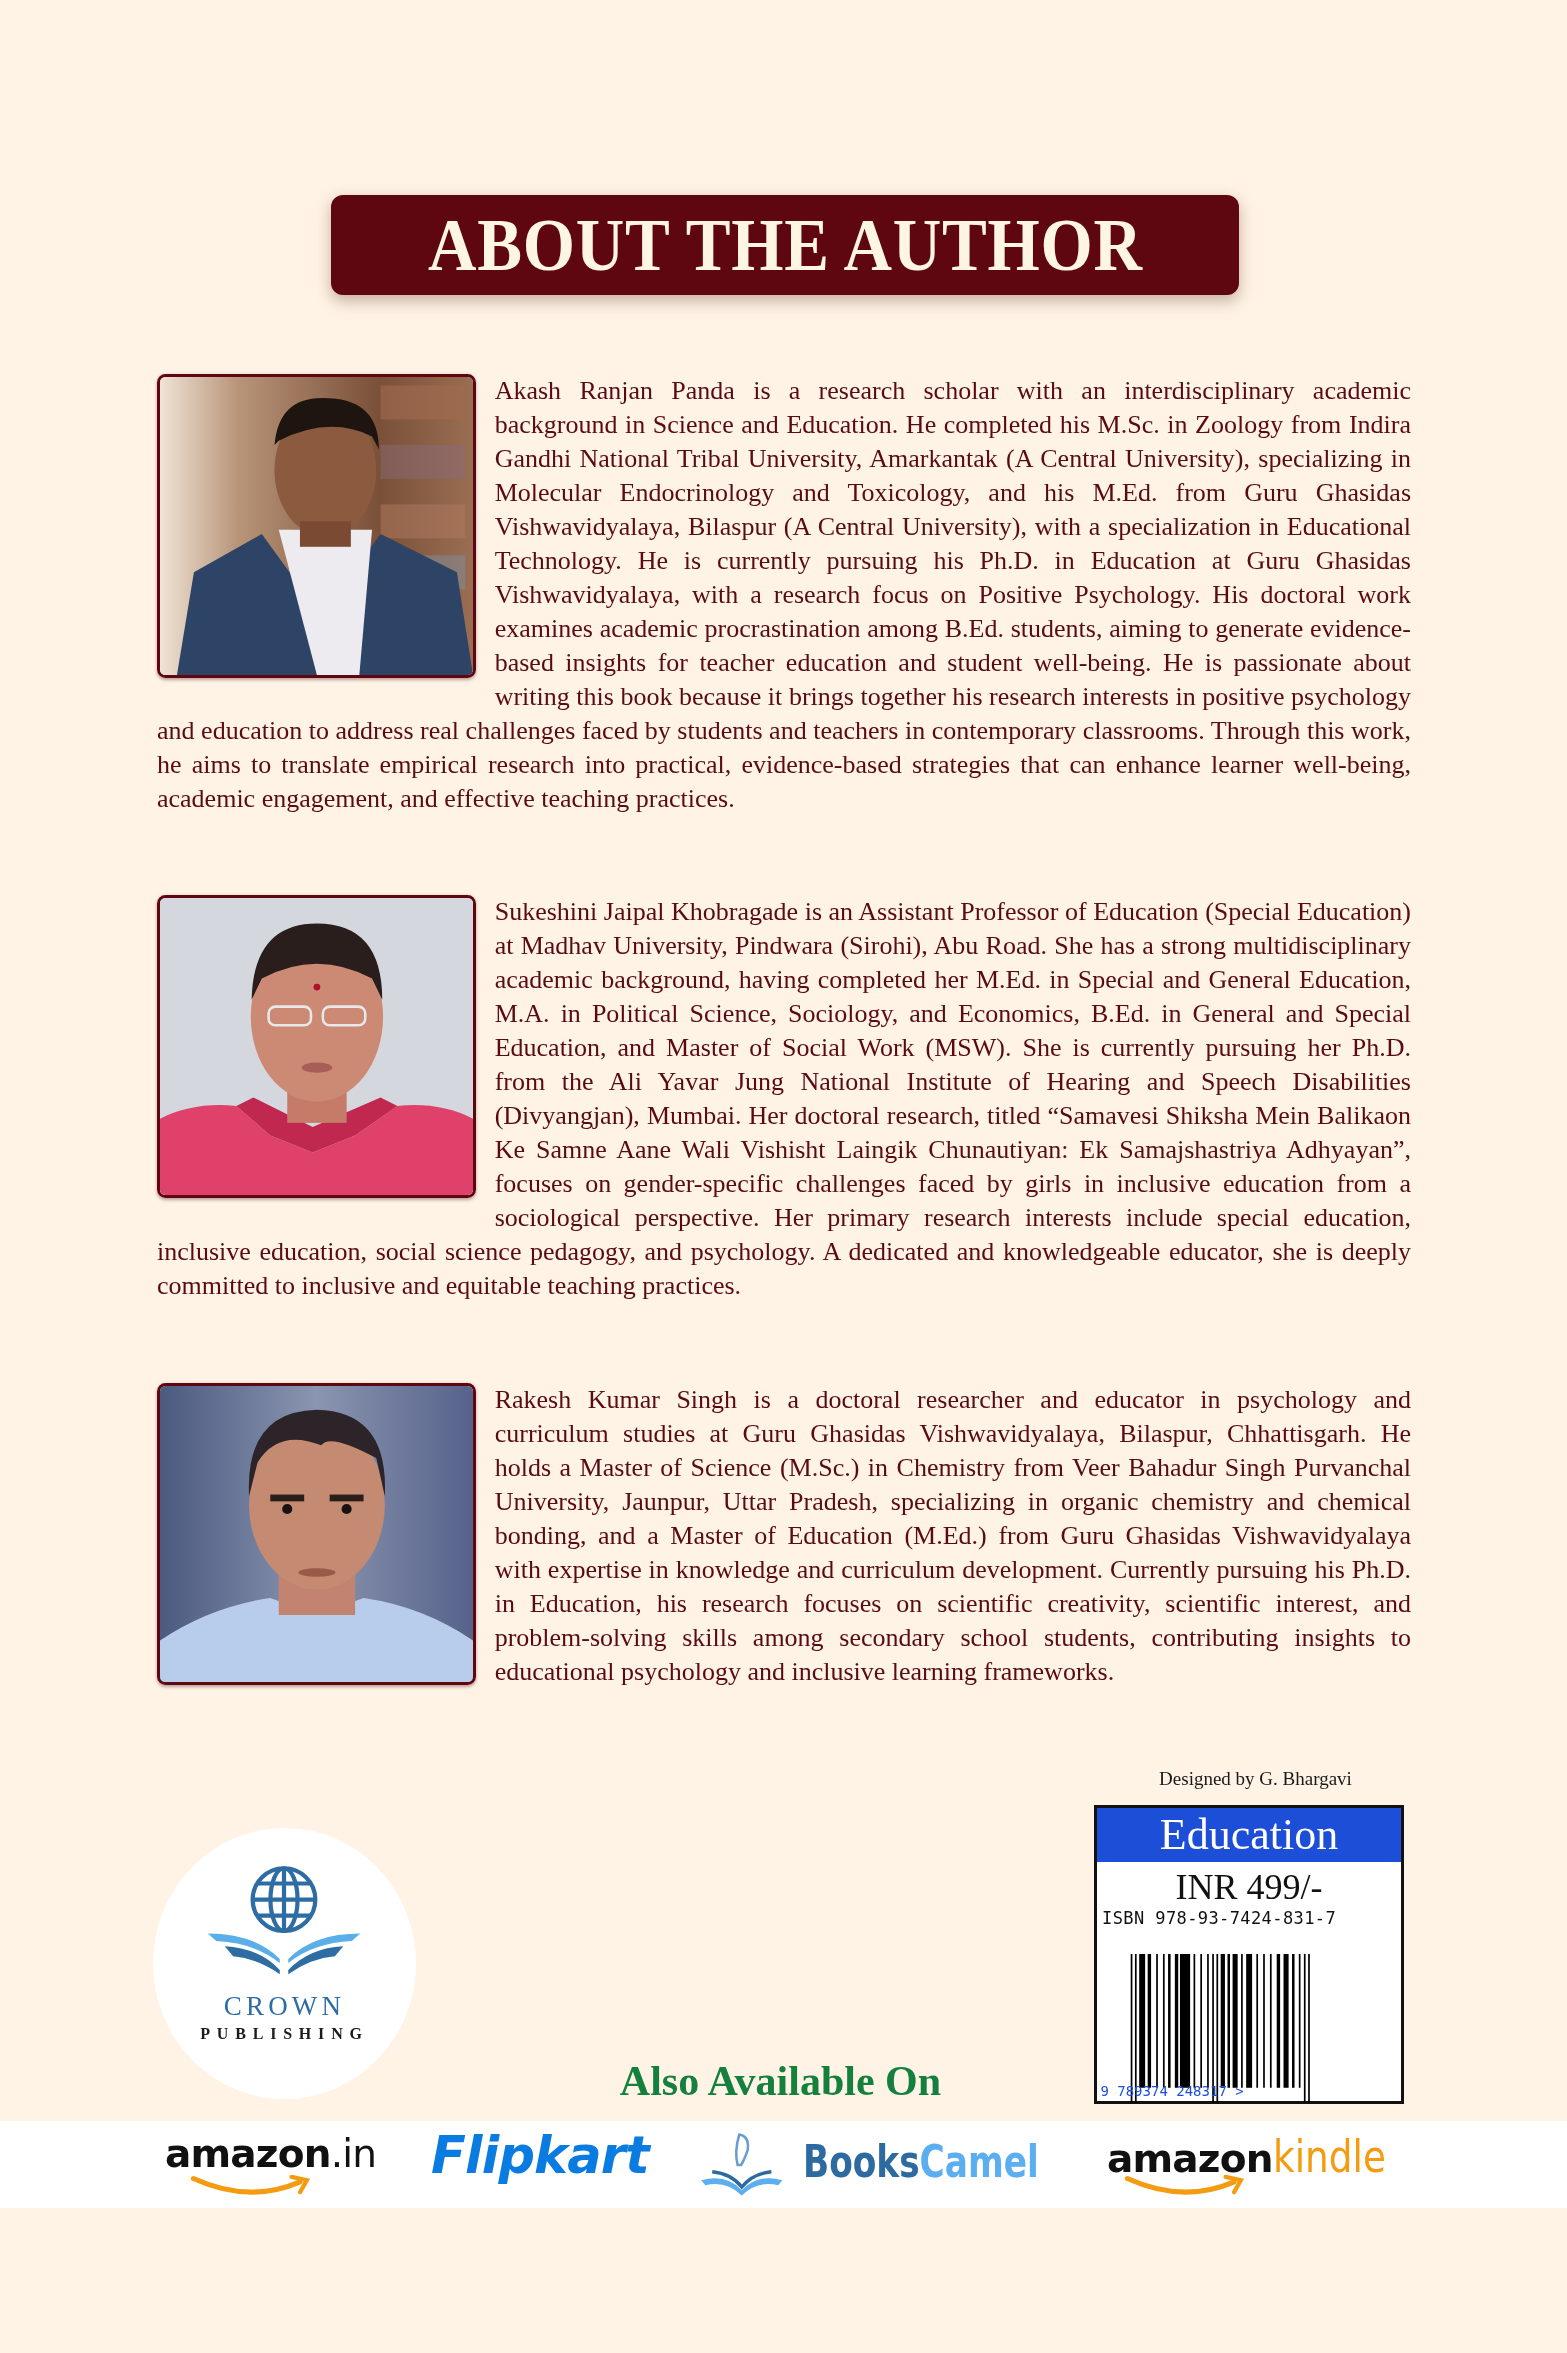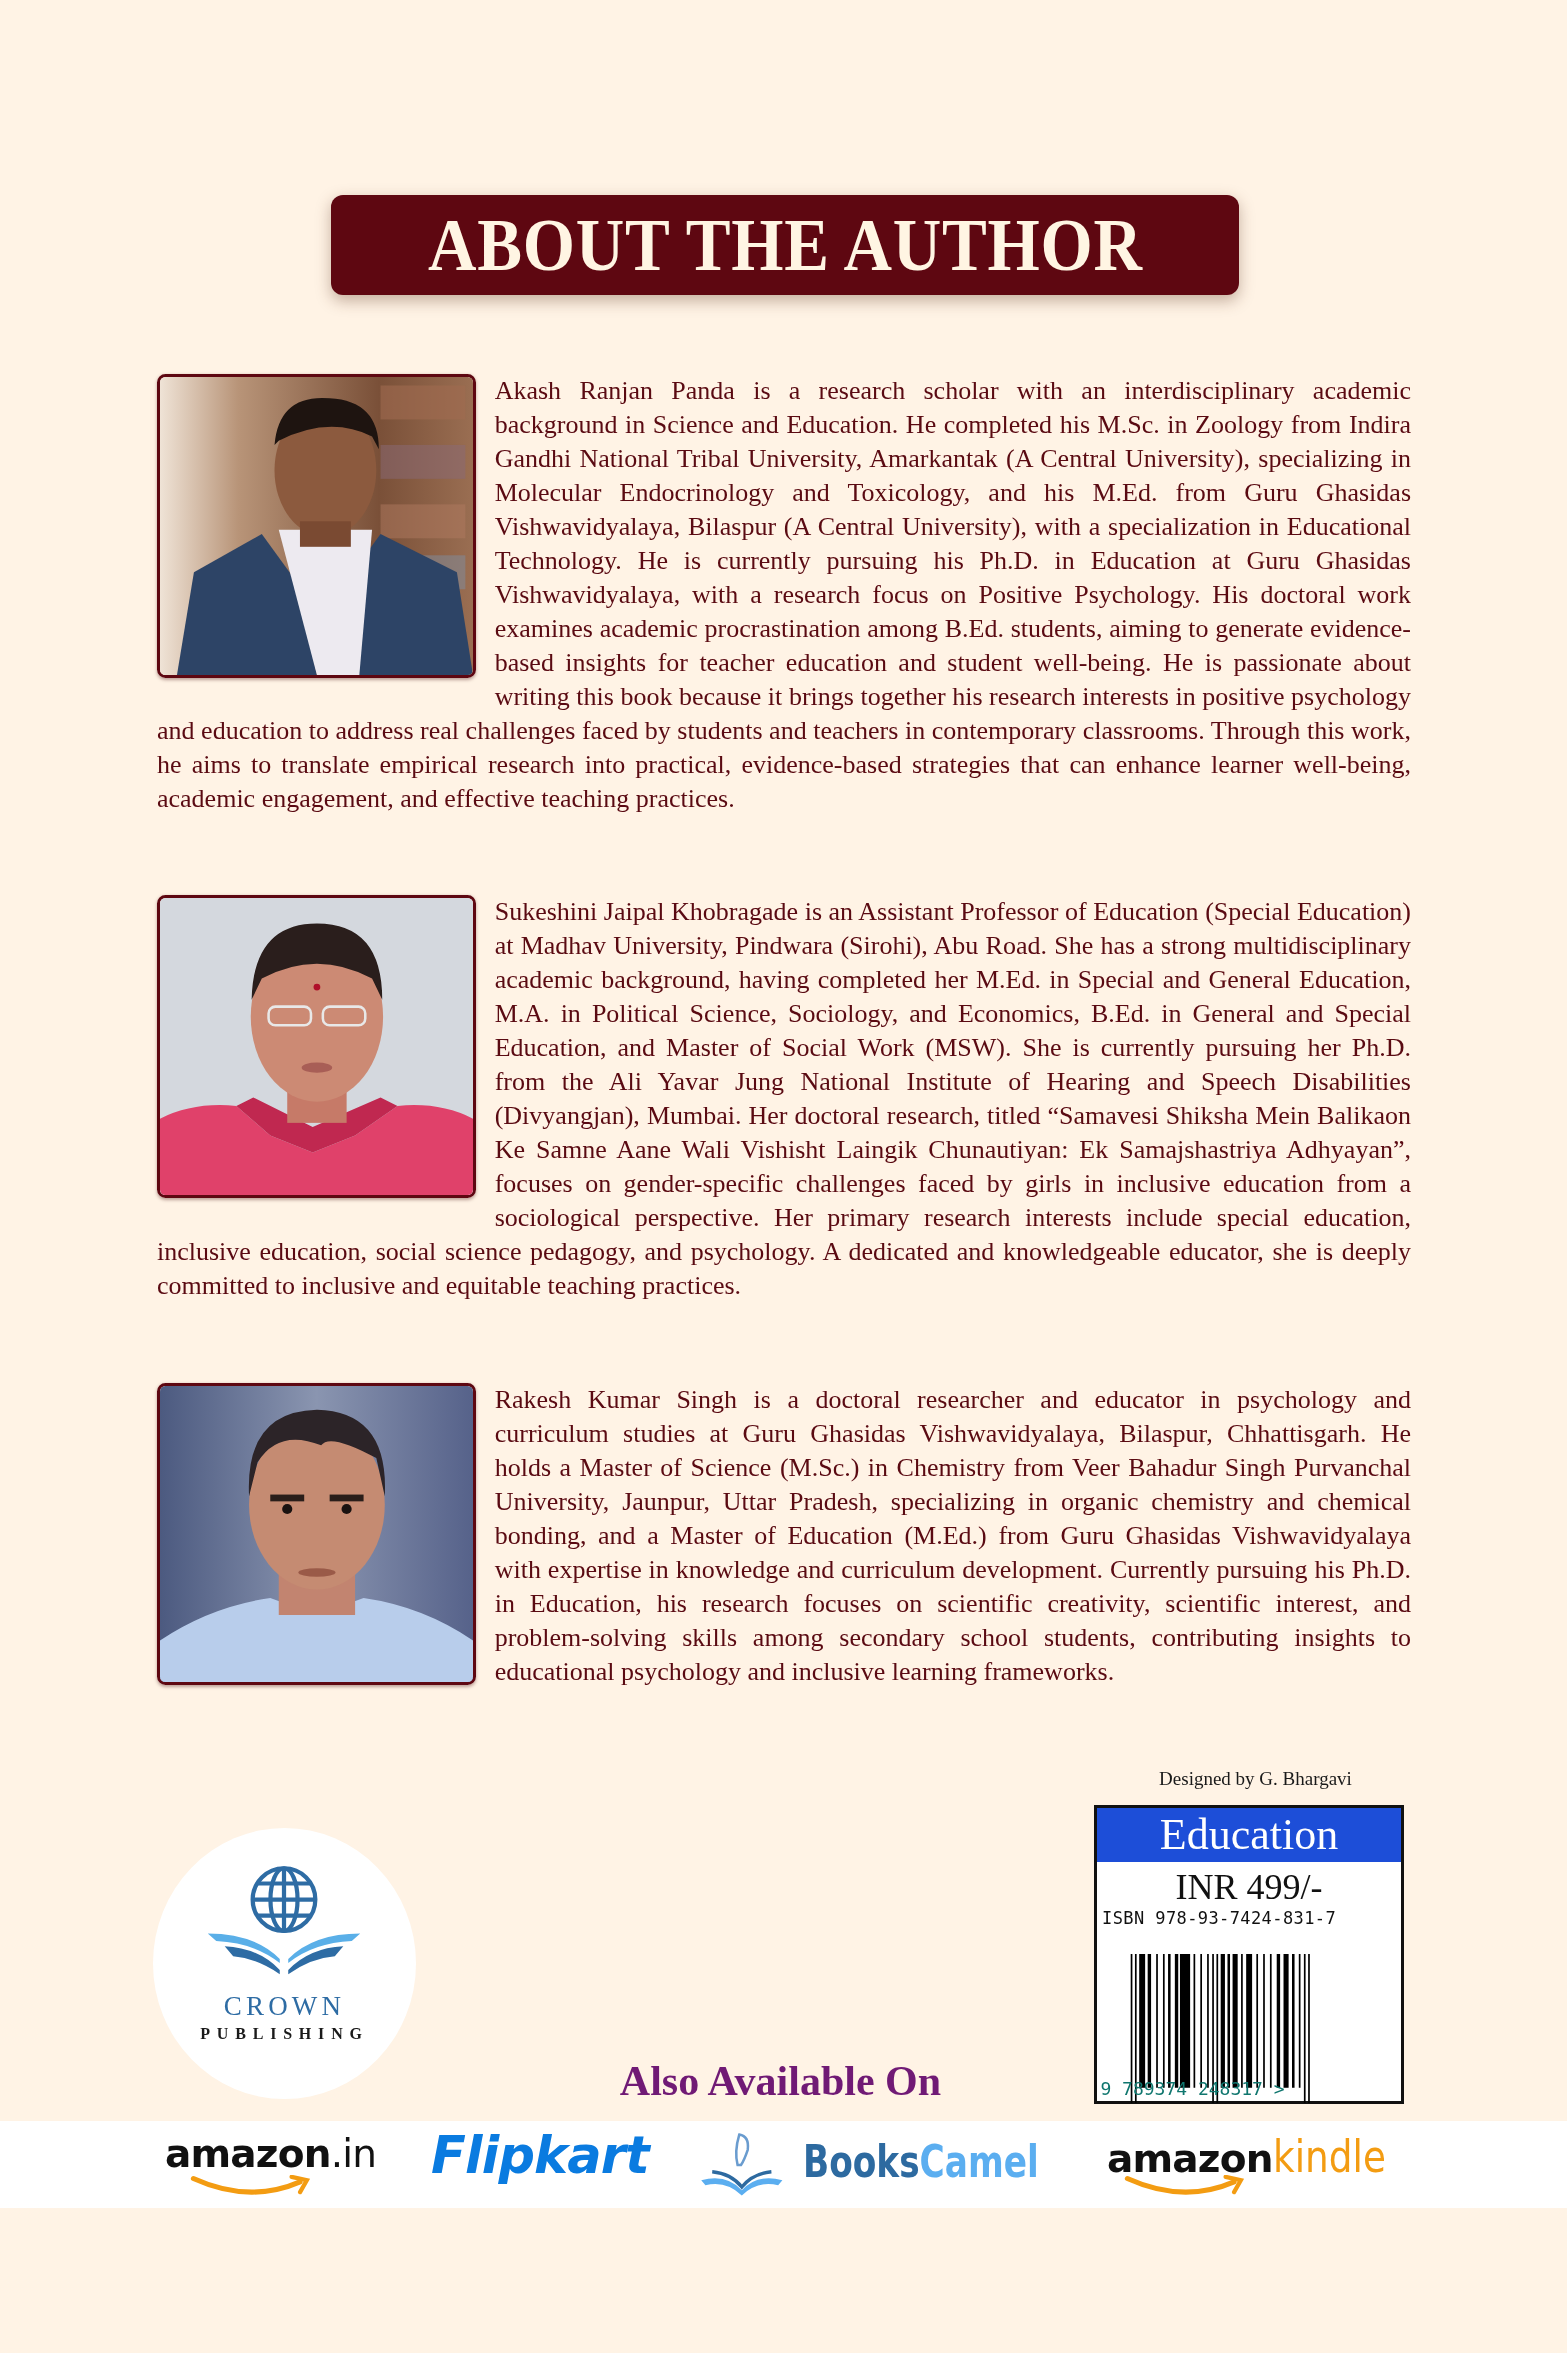--- a/index.html
+++ b/index.html
@@ -48,40 +48,40 @@
     font-size:36px; text-align:center; color:#111; margin-top:5.1px; line-height:41px;
   }
   .isbn-num {
     font-family:"DejaVu Sans Mono", "Liberation Mono", monospace;
     font-size:17px; color:#111; margin-left:5.1px; letter-spacing:0.4px;
   }
   .barcode { position:absolute; left:32px; top:146px; width:208px; height:149px; }
   .barcode-digits {
     position:absolute; left:3.4px; bottom:1.7px;
     font-family:"DejaVu Sans Mono", "Liberation Mono", monospace;
-    font-size:18px; color:#0f766e; background:transparent;
+    font-size:14px; color:#1d4ed8; background:transparent;
   }
 
   .logo-circle {
     position:absolute; left:153px; top:1828px; width:263px; height:271px;
     border-radius:50%; background:#fff;
   }
   .logo-circle svg { position:absolute; left:42px; top:25.4px; }
   .crown-text {
     position:absolute; left:0; width:100%; top:163px; text-align:center;
     color:#2E6CA4; font-size:27px; letter-spacing:4.2px;
   }
   .publishing-text {
     position:absolute; left:0; width:100%; top:197px; text-align:center;
     color:#1a1a1a; font-size:16px; letter-spacing:6.8px; font-weight:bold;
   }
 
   .also {
     position:absolute; left:475px; width:611px; top:2057px; text-align:center;
-    font-size:42px; font-weight:bold; color:#701a75;
+    font-size:42px; font-weight:bold; color:#15803d;
   }
   .stores {
     position:absolute; left:0; top:2121px; width:1567px; height:87px; background:#fff;
   }
   .store { position:absolute; top:10.2px; height:68px; }
   .amazon-word {
     font-family:"DejaVu Sans", "Liberation Sans", sans-serif; font-weight:bold;
     font-size:39px; color:#111; letter-spacing:-0.8px;
   }
   .smile { position:absolute; }

